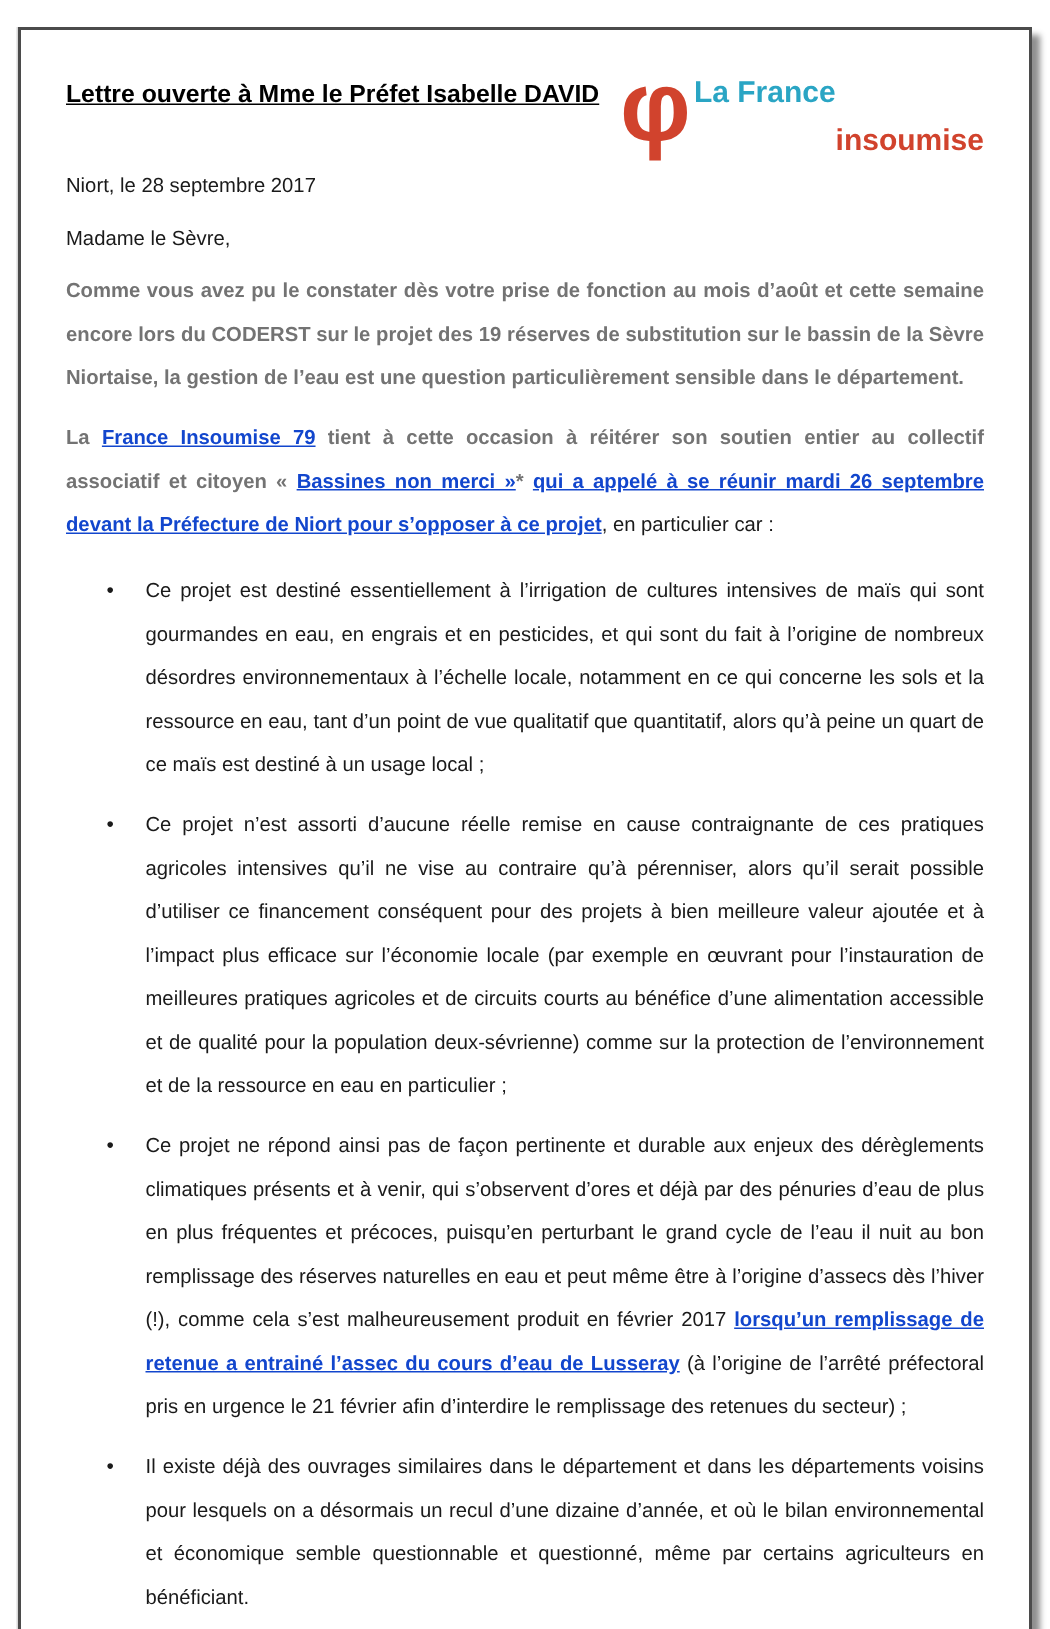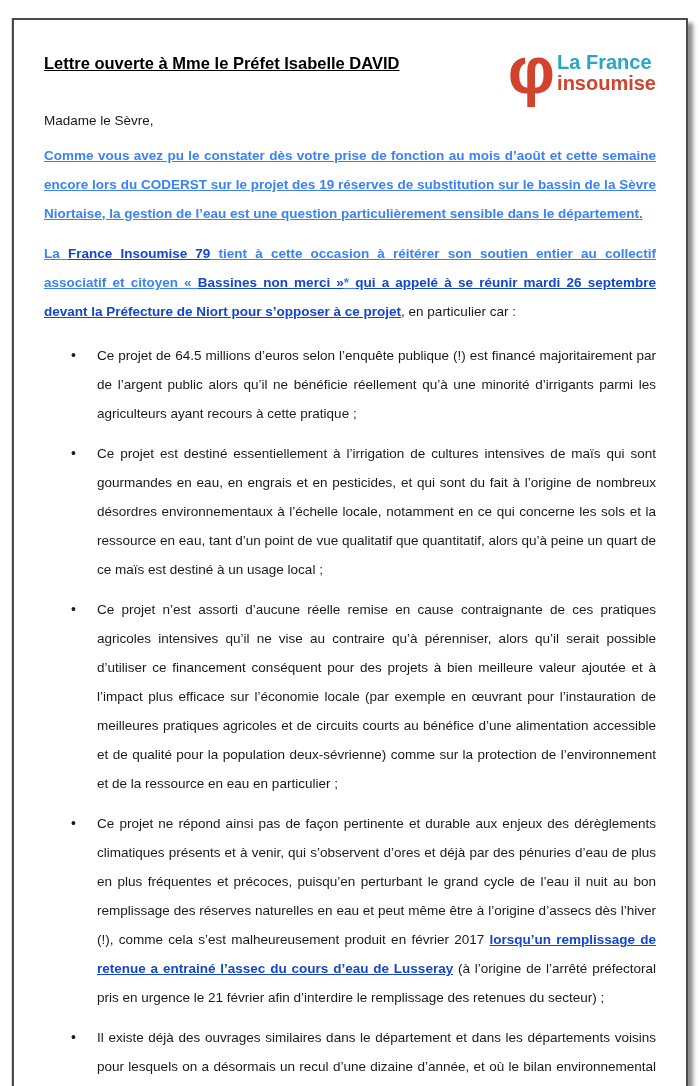--- a/index.html
+++ b/index.html
@@ -54,39 +54,37 @@
   .phi{
     font-size:66px;
     line-height:64px;
     font-weight:bold;
     color:var(--brand-red);
     letter-spacing:-2px;
     margin-right:4px;
   }
   .logo-text{
     display:flex;
-    flex-direction:column;
     margin-top:14px;
     font-weight:bold;
     font-size:20px;
     line-height:21px;
   }
   .logo-text .l1{color:var(--brand-blue);}
-  .logo-text .l2{color:var(--brand-red);}
+  .logo-text .l2{color:var(--brand-red);margin-top:32px;}
   p{
     margin:0 0 11px;
     font-size:13.5px;
     line-height:29px;
   }
   .plain{margin-bottom:6px;}
   .just{text-align:justify;}
   .bold-ul{
     font-weight:bold;
-    text-decoration:underline;
-    color:#3b82f6;
+    color:#737373;
   }
   a.link{
     color:var(--link-blue);
     font-weight:bold;
     cursor:pointer;
   }
   ul{
     margin:4px 0 2px;
     padding:0;
     list-style:none;
@@ -116,29 +114,29 @@
       <h1>Lettre ouverte à Mme le Préfet Isabelle DAVID</h1>
       <div class="logo">
         <span class="phi">φ</span>
         <span class="logo-text">
           <span class="l1">La France</span>
           <span class="l2">insoumise</span>
         </span>
       </div>
     </div>
 
+    <p class="plain">Niort, le 28 septembre 2017</p>
 
     <p class="plain">Madame le Sèvre,</p>
 
     <p class="bold-ul just">Comme vous avez pu le constater dès votre prise de fonction au mois d’août et cette semaine encore lors du CODERST sur le projet des 19 réserves de substitution sur le bassin de la Sèvre Niortaise, la gestion de l’eau est une question particulièrement sensible dans le département.</p>
 
     <p class="just"><span class="bold-ul">La </span><a class="link" href="#">France Insoumise 79</a><span class="bold-ul"> tient à cette occasion à réitérer son soutien entier au collectif associatif et citoyen « </span><a class="link" href="#">Bassines non merci »</a><span class="bold-ul">* </span><a class="link" href="#">qui a appelé à se réunir mardi 26 septembre devant la Préfecture de Niort pour s’opposer à ce projet</a><span>, en particulier car :</span></p>
 
     <ul>
-      <li class="just"><span>Ce projet de 64.5 millions d’euros selon l’enquête publique (!) est financé majoritairement par de l’argent public alors qu’il ne bénéficie réellement qu’à une minorité d’irrigants parmi les agriculteurs ayant recours à cette pratique ;</span></li>
       <li class="just"><span>Ce projet est destiné essentiellement à l’irrigation de cultures intensives de maïs qui sont gourmandes en eau, en engrais et en pesticides, et qui sont du fait à l’origine de nombreux désordres environnementaux à l’échelle locale, notamment en ce qui concerne les sols et la ressource en eau, tant d’un point de vue qualitatif que quantitatif, alors qu’à peine un quart de ce maïs est destiné à un usage local ;</span></li>
       <li class="just"><span>Ce projet n’est assorti d’aucune réelle remise en cause contraignante de ces pratiques agricoles intensives qu’il ne vise au contraire qu’à pérenniser, alors qu’il serait possible d’utiliser ce financement conséquent pour des projets à bien meilleure valeur ajoutée et à l’impact plus efficace sur l’économie locale (par exemple en œuvrant pour l’instauration de meilleures pratiques agricoles et de circuits courts au bénéfice d’une alimentation accessible et de qualité pour la population deux-sévrienne) comme sur la protection de l’environnement et de la ressource en eau en particulier ;</span></li>
       <li class="just"><span>Ce projet ne répond ainsi pas de façon pertinente et durable aux enjeux des dérèglements climatiques présents et à venir, qui s’observent d’ores et déjà par des pénuries d’eau de plus en plus fréquentes et précoces, puisqu’en perturbant le grand cycle de l’eau il nuit au bon remplissage des réserves naturelles en eau et peut même être à l’origine d’assecs dès l’hiver (!), comme cela s’est malheureusement produit en février 2017 </span><a class="link" href="#">lorsqu’un remplissage de retenue a entrainé l’assec du cours d’eau de Lusseray</a><span> (à l’origine de l’arrêté préfectoral pris en urgence le 21 février afin d’interdire le remplissage des retenues du secteur) ;</span></li>
       <li class="just"><span>Il existe déjà des ouvrages similaires dans le département et dans les départements voisins pour lesquels on a désormais un recul d’une dizaine d’année, et où le bilan environnemental et économique semble questionnable et questionné, même par certains agriculteurs en bénéficiant.</span></li>
     </ul>
 
   </div>
 </div>
 
 </body></html>

